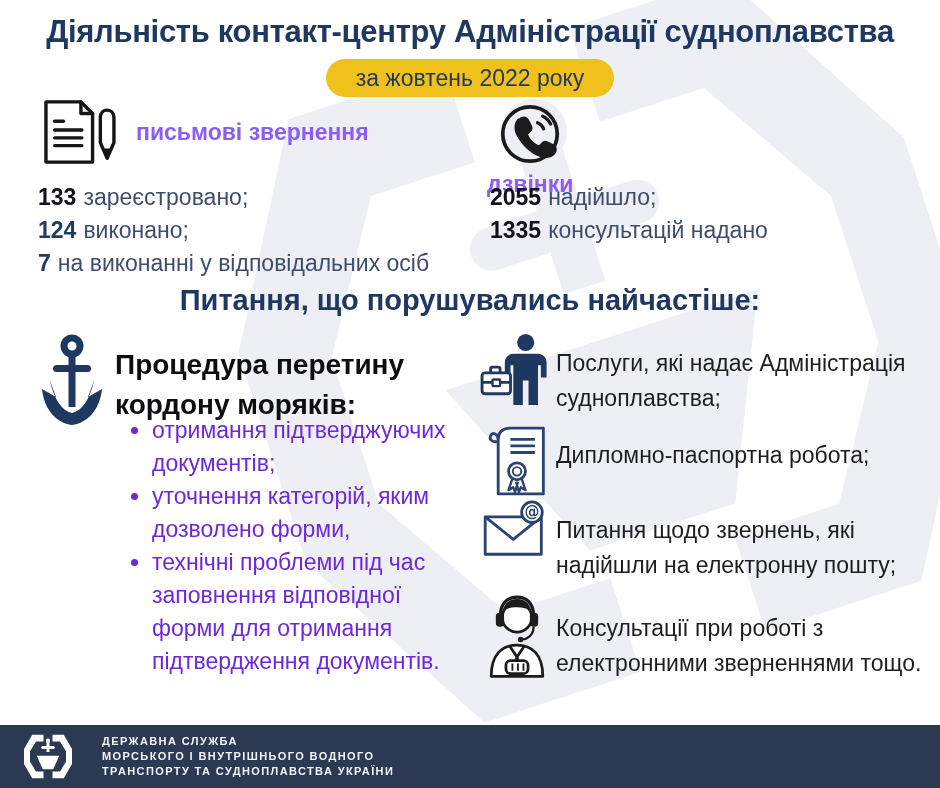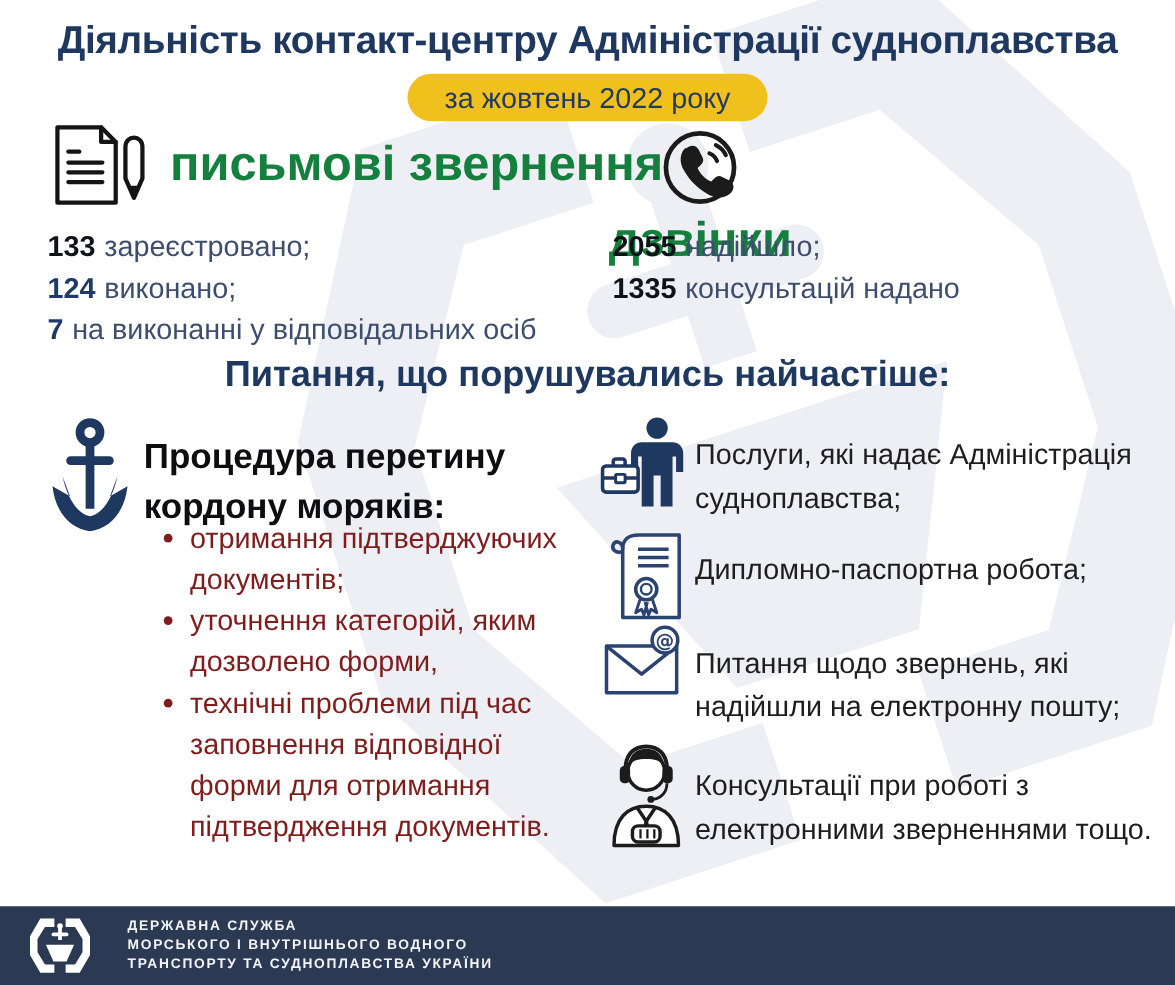--- a/index.html
+++ b/index.html
@@ -11,38 +11,38 @@
 
   .title{left:0;top:14px;width:940px;text-align:center;font-size:31px;font-weight:800;
          color:#1F3860;letter-spacing:-0.3px;}
   .badge-wrap{left:0;top:59px;width:940px;display:flex;justify-content:center;}
   .badge{background:#F0C11C;color:#233A5E;font-size:23px;line-height:28px;
          padding:5px 30px;border-radius:20px;}
 
   .stat-head{display:flex;align-items:center;gap:18px;}
   .stat-head-left{left:38px;top:98px;}
   .stat-head-right{left:487px;top:103px;gap:6px;flex-direction:column;}
-  .stat-heading{font-size:39px;font-weight:700;color:#15803d;}
+  .stat-heading{font-size:23px;font-weight:700;color:#8b5cf6;}
 
   .stat-lines{font-size:23px;line-height:33px;color:#3D4D6E;width:440px;}
   .stat-lines-left{left:38px;top:181px;}
   .stat-lines-right{left:490px;top:181px;}
   .stat-value{font-weight:700;margin-right:7px;}
   .v-dark{color:#101219;}
   .v-navy{color:#1F3A66;}
 
   .q-heading{left:0;top:284px;width:940px;text-align:center;font-size:29px;
              font-weight:700;color:#1F3860;}
 
   .anchor-box{left:40px;top:333px;width:64px;height:100px;}
   .q-left-title{left:115px;top:345px;width:340px;font-size:28px;font-weight:700;
                 color:#0E0E10;line-height:40px;}
   .q-bullets{left:128px;top:414px;width:330px;}
   .q-bullets ul{margin:0;padding:0 0 0 24px;}
-  .q-bullets li{font-size:23px;line-height:33px;color:#7f1d1d;margin:0;}
+  .q-bullets li{font-size:23px;line-height:33px;color:#6d28d9;margin:0;}
   .q-item-text{font-size:23px;line-height:35px;color:#1E1E1E;width:372px;}
   .qi{position:absolute;z-index:1;}
 
   .footer{left:0;top:725px;width:940px;height:76px;background:#2B3A52;}
   .footer-strip{position:absolute;left:0;bottom:2px;width:100%;height:5px;
                 background:#4C5974;opacity:.55;}
   .f-logo{position:absolute;left:24px;top:8px;width:48px;height:47px;}
   .f-text{position:absolute;left:102px;top:9px;color:#F2F4F7;font-size:11px;
           font-weight:700;letter-spacing:1.4px;line-height:15px;text-transform:uppercase;}
   svg{display:block;}

